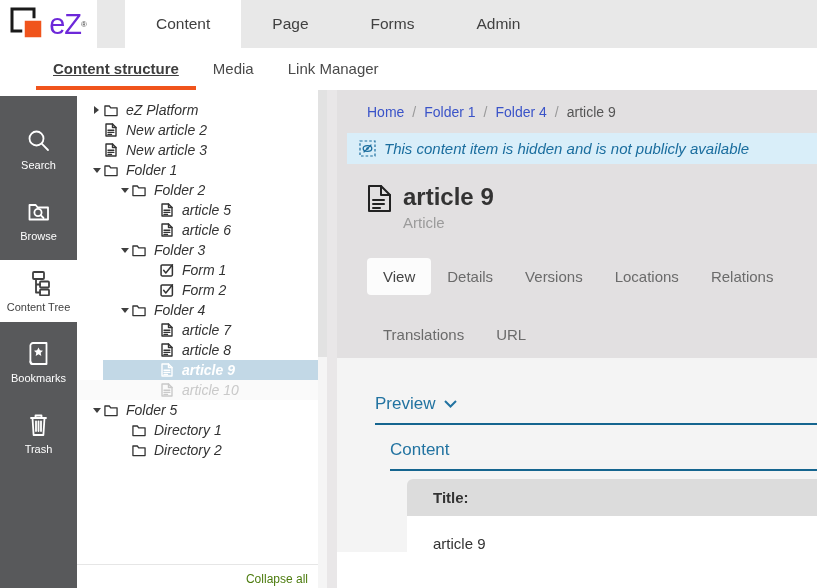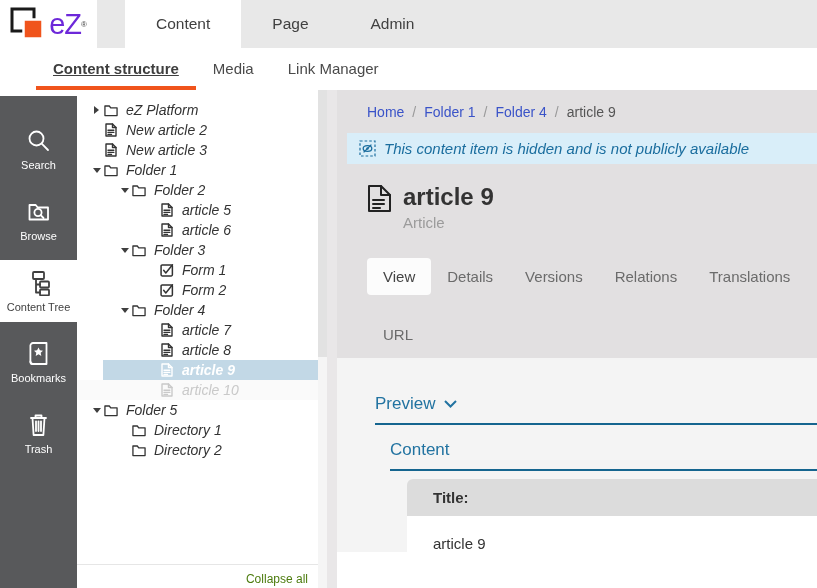--- a/index.html
+++ b/index.html
@@ -101,20 +101,21 @@
       <rect x="13.5" y="12.5" width="19" height="19" fill="#f0541c" stroke="#fff" stroke-width="2.5"></rect>
     </svg>
     <span class="logo-text">eZ</span>
       <span class="logo-reg">®</span>
   </div>
   <div class="topbar-tabs">
   <div class="toptab active">Content</div>
 
   <div class="toptab">Page</div>
 
+  <div class="toptab">Forms</div>
 
   <div class="toptab">Admin</div>
 </div>
 </div>
 
 <div class="subnav">
   <div class="subtab active">Content structure</div>
 
   <div class="subtab">Media</div>
 
@@ -449,20 +450,21 @@
       </div>
     </div>
 
     <div class="tabs">
   <div class="tab active">View</div>
 
   <div class="tab">Details</div>
 
   <div class="tab">Versions</div>
 
+  <div class="tab">Locations</div>
 
   <div class="tab">Relations</div>
 
   <div class="tab">Translations</div>
 
   <div class="tab">URL</div>
 </div>
   </div>
 
   <div class="main-content">

